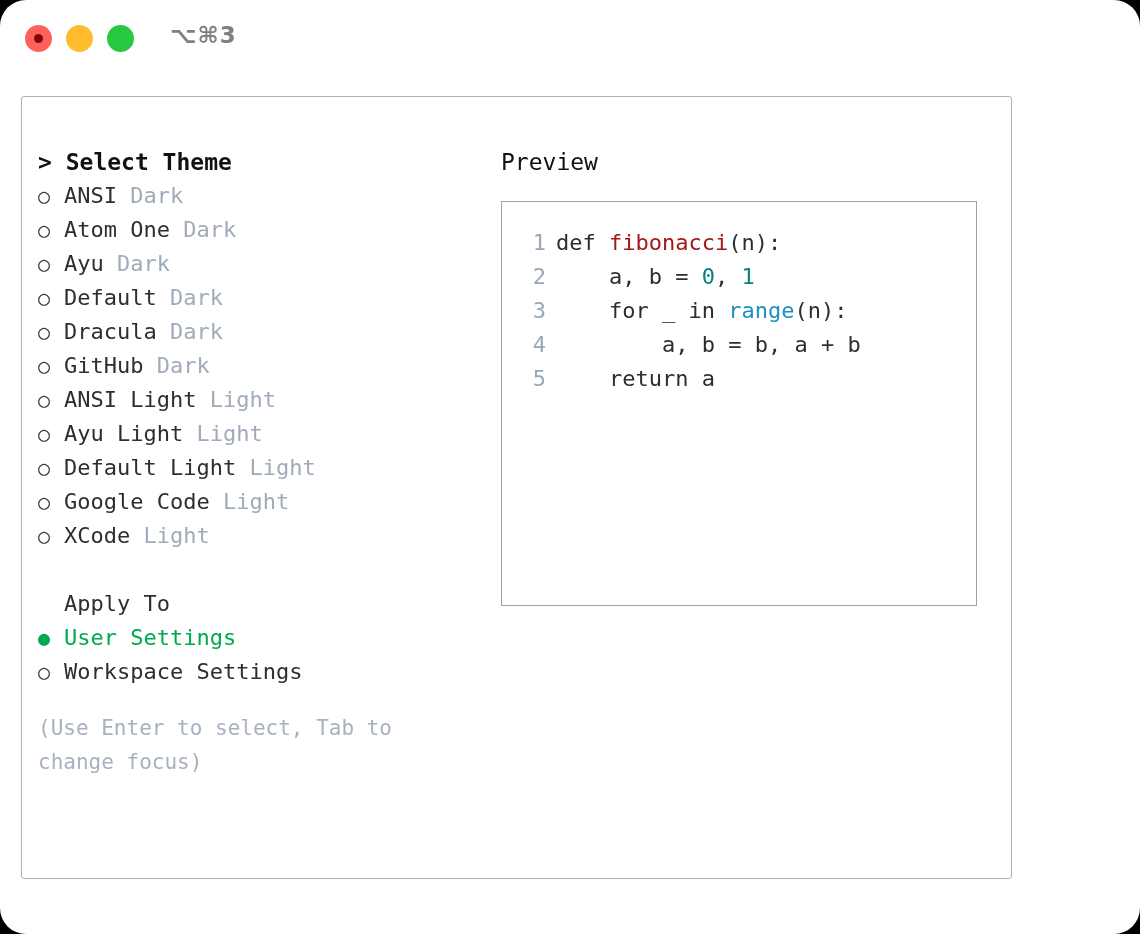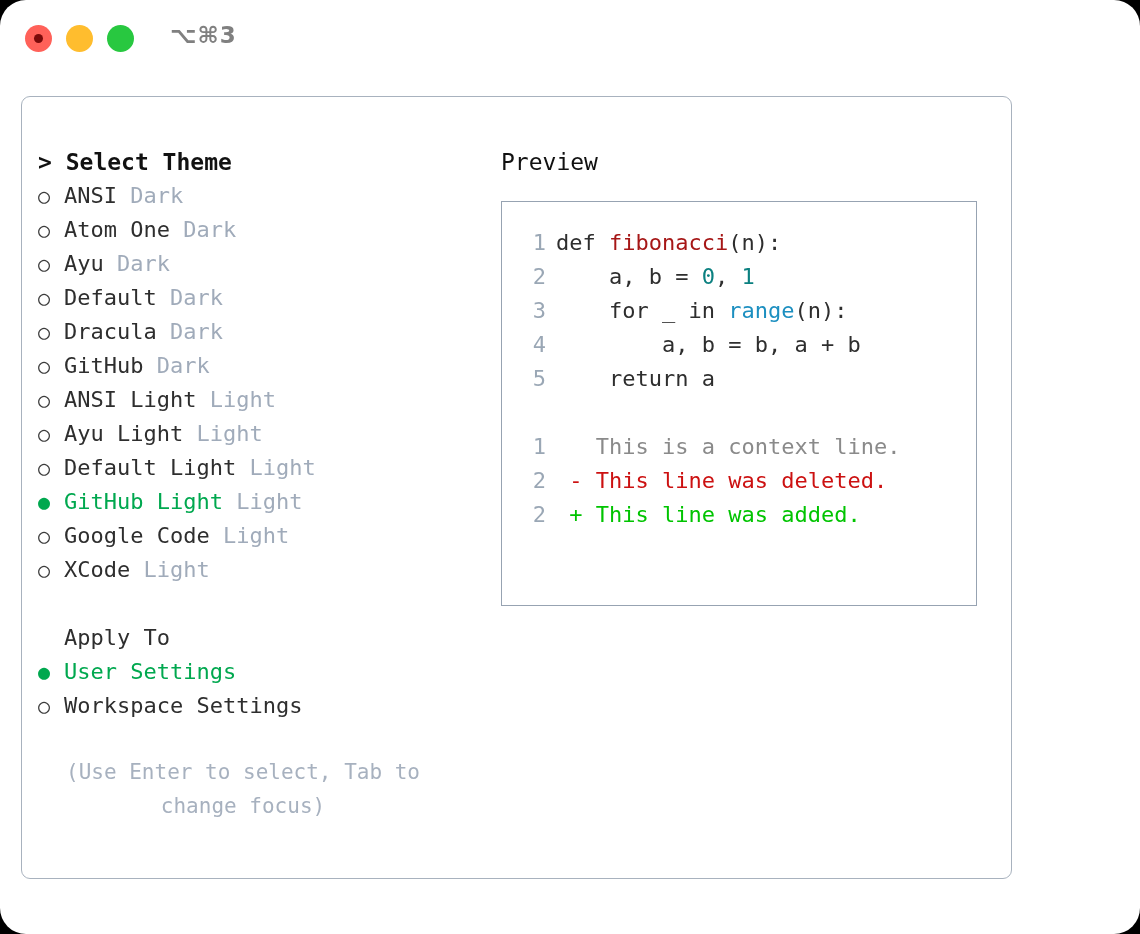--- a/index.html
+++ b/index.html
@@ -70,21 +70,21 @@
   }
 
   
   .panel {
     position: absolute;
     left: 21px;
     top: 96px;
     width: 991px;
     height: 783px;
     border: 1.5px solid #a8b2be;
-    border-radius: 9px;
+    border-radius: 3px;
     box-sizing: border-box;
     padding-left: 36px;
   }
 
   
   .left-col {
     position: absolute;
     left: 16px;
     top: 48px;
     width: 450px;
@@ -125,27 +125,26 @@
     line-height: 34px;
     font-size: 22px;
     color: #2e2e2e;
     white-space: pre;
     padding-left: 26px;
   }
 
   .spacer-row { height: 34px; }
 
   .hint {
-    margin-top: 32px;
+    margin-top: 22px;
     font-size: 21px;
     line-height: 34px;
     color: #a7b1bf;
     width: 410px;
     white-space: pre-wrap;
-    text-align: center;
   }
 
   
   .right-col {
     position: absolute;
     left: 479px;
     top: 48px;
     width: 500px;
   }
   .preview-title {
@@ -217,21 +216,20 @@
       <div id="theme-list">
           <div class="opt-row"><span class="bullet">○</span><span class="opt-label">ANSI</span><span class="opt-kind"> Dark</span></div>
           <div class="opt-row"><span class="bullet">○</span><span class="opt-label">Atom One</span><span class="opt-kind"> Dark</span></div>
           <div class="opt-row"><span class="bullet">○</span><span class="opt-label">Ayu</span><span class="opt-kind"> Dark</span></div>
           <div class="opt-row"><span class="bullet">○</span><span class="opt-label">Default</span><span class="opt-kind"> Dark</span></div>
           <div class="opt-row"><span class="bullet">○</span><span class="opt-label">Dracula</span><span class="opt-kind"> Dark</span></div>
           <div class="opt-row"><span class="bullet">○</span><span class="opt-label">GitHub</span><span class="opt-kind"> Dark</span></div>
           <div class="opt-row"><span class="bullet">○</span><span class="opt-label">ANSI Light</span><span class="opt-kind"> Light</span></div>
           <div class="opt-row"><span class="bullet">○</span><span class="opt-label">Ayu Light</span><span class="opt-kind"> Light</span></div>
           <div class="opt-row"><span class="bullet">○</span><span class="opt-label">Default Light</span><span class="opt-kind"> Light</span></div>
-          <div class="opt-row selected"><span class="bullet sel">●</span><span class="opt-label">GitHub Light</span><span class="opt-kind"> Light</span></div>
           <div class="opt-row"><span class="bullet">○</span><span class="opt-label">Google Code</span><span class="opt-kind"> Light</span></div>
           <div class="opt-row"><span class="bullet">○</span><span class="opt-label">XCode</span><span class="opt-kind"> Light</span></div>
         </div>
 
       <div class="spacer-row"></div>
 
       <div class="apply-header">Apply To</div>
 
       <div id="apply-list">
           <div class="opt-row selected"><span class="bullet sel">●</span><span class="opt-label">User Settings</span></div>
@@ -247,23 +245,18 @@
       <div class="preview-box">
         <div class="code-area">
           <div id="code-lines">
               <div class="code-line"><span class="lineno">1</span><span>def </span><span class="tok-fn">fibonacci</span><span>(n):</span></div>
               <div class="code-line"><span class="lineno">2</span><span>    a, b = </span><span class="tok-num">0</span><span>, </span><span class="tok-num">1</span></div>
               <div class="code-line"><span class="lineno">3</span><span>    for _ in </span><span class="tok-call">range</span><span>(n):</span></div>
               <div class="code-line"><span class="lineno">4</span><span>        a, b = b, a + b</span></div>
               <div class="code-line"><span class="lineno">5</span><span>    return a</span></div>
             </div>
           <div class="blank-line"></div>
-          <div id="diff-lines">
-              <div class="code-line"><span class="lineno">1</span><span class="diff-ctx">  </span><span class="diff-ctx"> This is a context line.</span></div>
-              <div class="code-line"><span class="lineno">2</span><span class="diff-del"> -</span><span class="diff-del"> This line was deleted.</span></div>
-              <div class="code-line"><span class="lineno">2</span><span class="diff-add"> +</span><span class="diff-add"> This line was added.</span></div>
-            </div>
         </div>
       </div>
     </div>
 
   </div>
 </div>
 
 </body></html>

